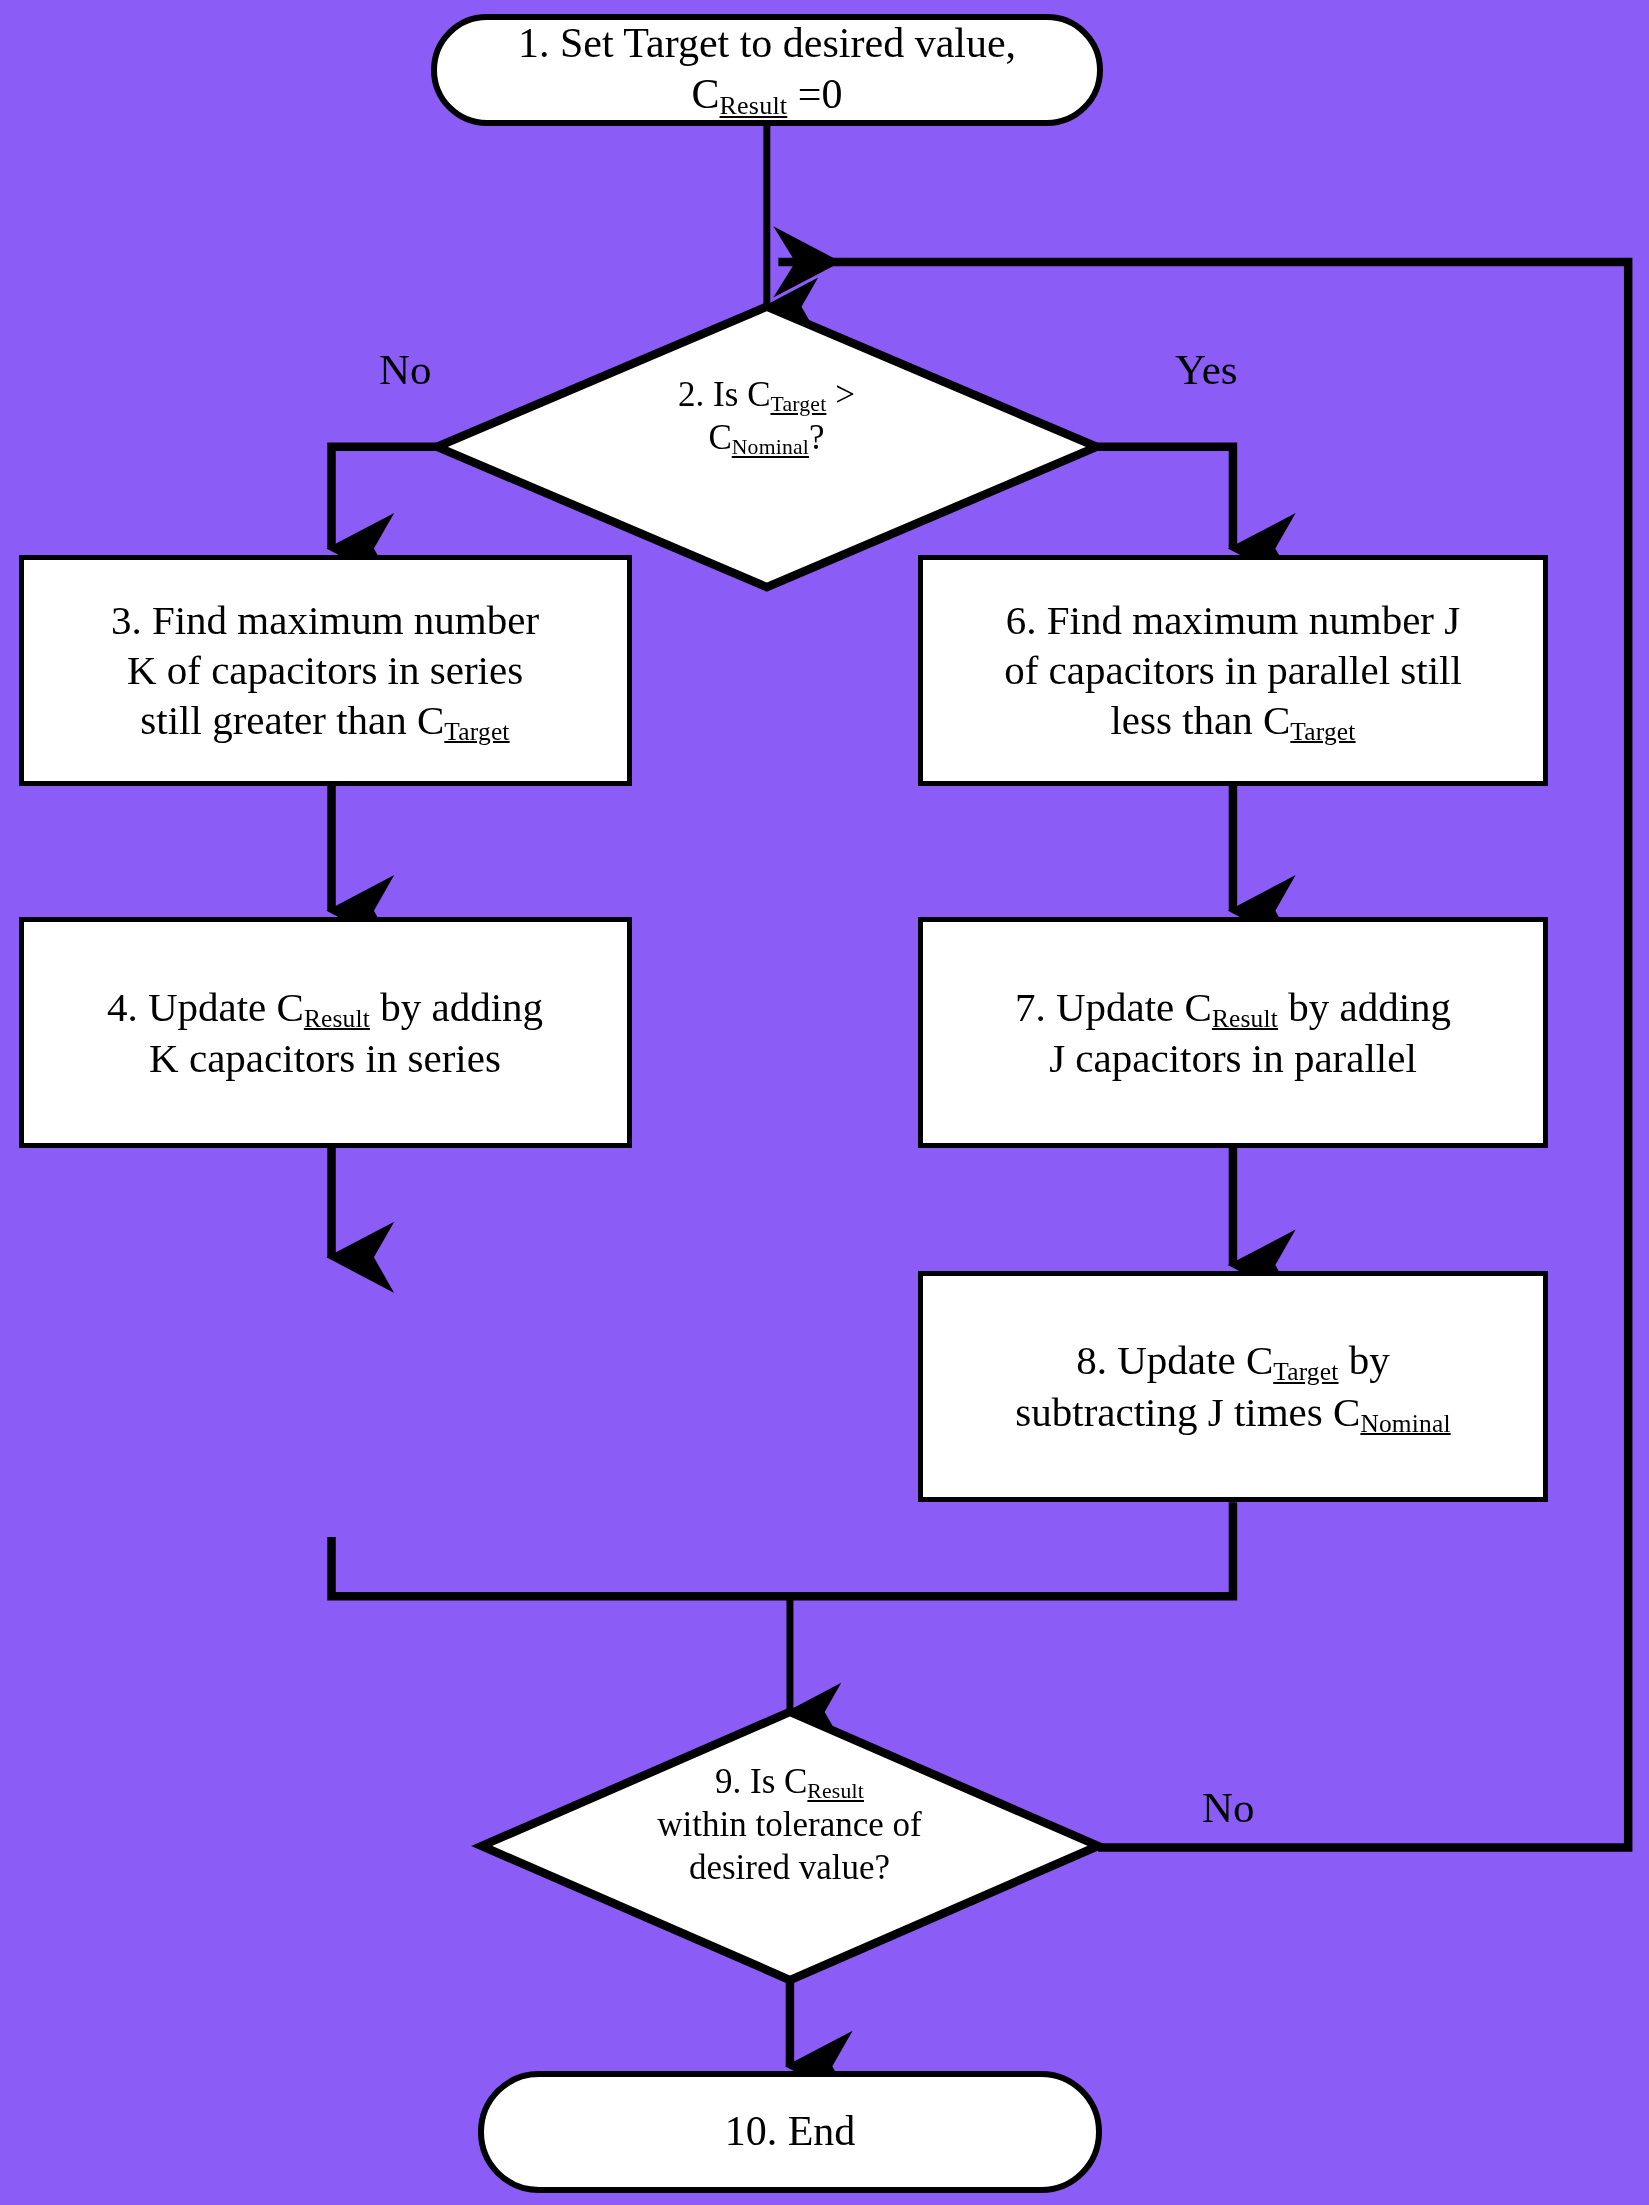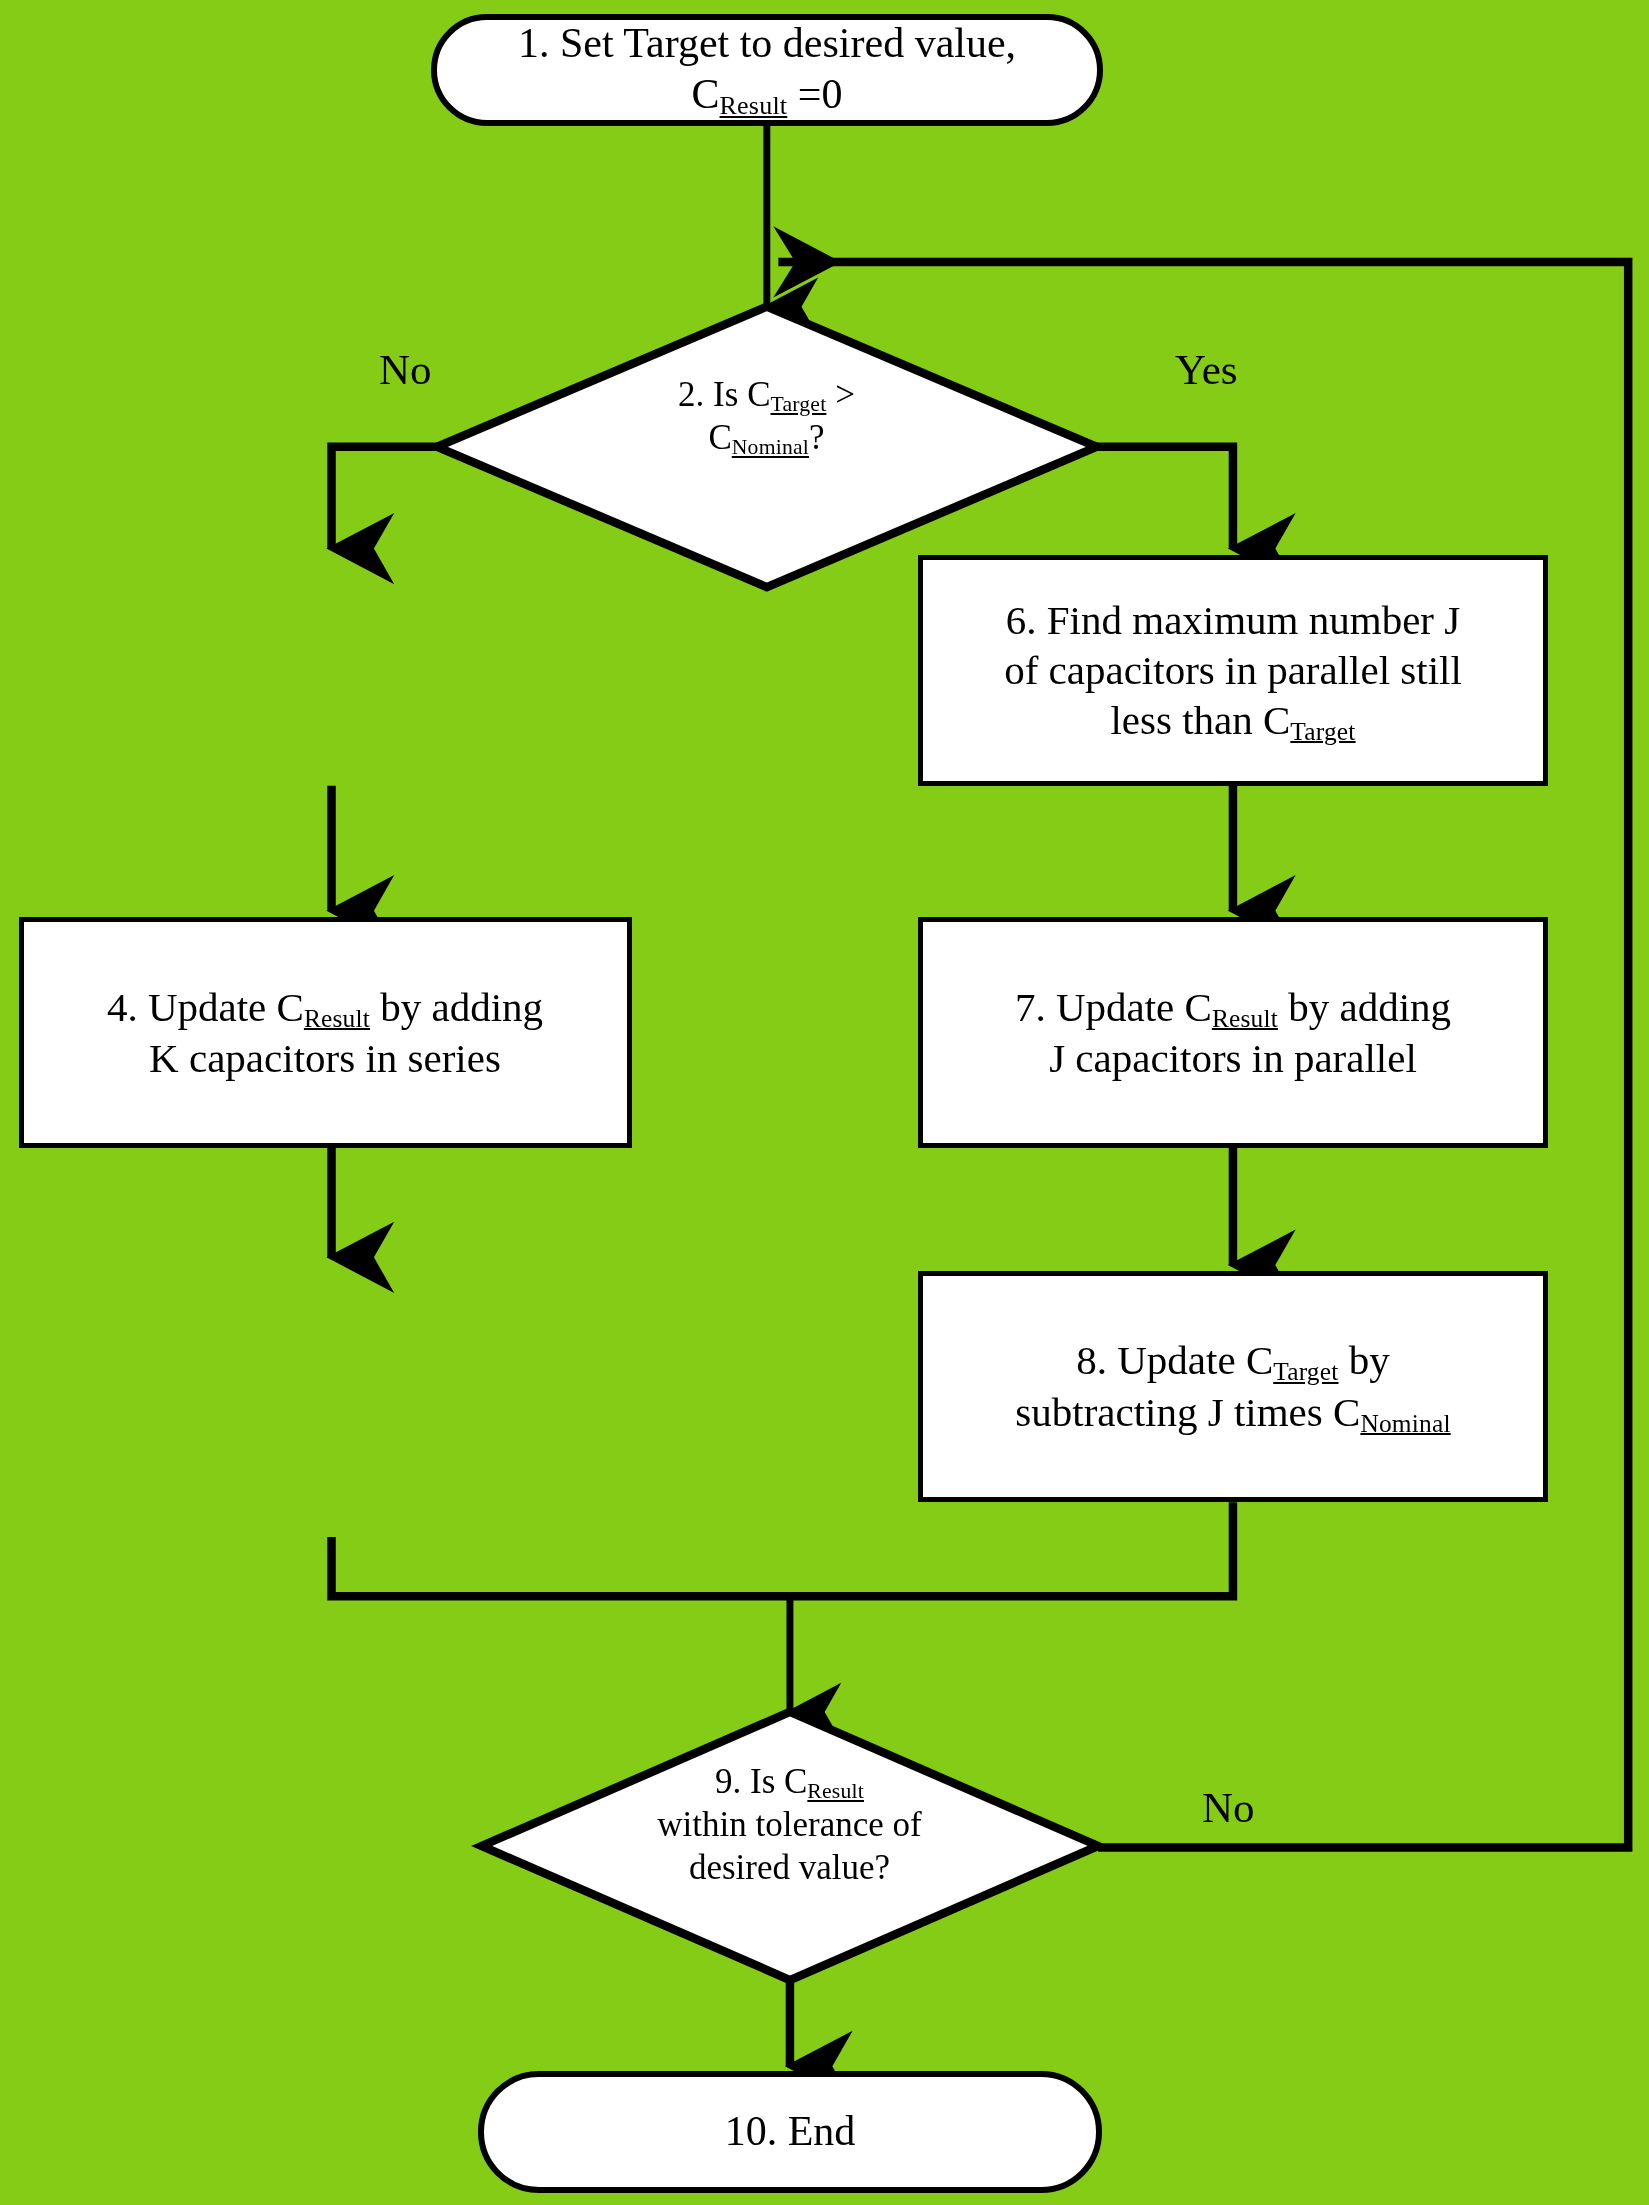--- a/index.html
+++ b/index.html
@@ -1,20 +1,20 @@
 <!DOCTYPE html>
 <html style="font-size:12.3px"><head>
 <meta charset="utf-8">
 <style>
   html,body{margin:0;padding:0;background:#ffffff;}
   #stage{
     position:relative;
     width:1650px;
     height:2205px;
-    background:#84cc16;
+    background:#8b5cf6;
     font-family:"Liberation Serif","DejaVu Serif",serif;
     overflow:hidden;
   }
   svg#wires{position:absolute;left:0;top:0;width:1650px;height:2205px;}
 
   .node{position:absolute;box-sizing:border-box;display:flex;align-items:center;justify-content:center;}
   .proc{border:5.4px solid #000;background:#fff;}
   .term{border:6.2px solid #000;background:#fff;border-radius:69px;}
   .node .txt{
     text-align:center;
@@ -91,20 +91,27 @@
       <span>1. Set Target to desired value,</span><br>
       <span>C</span><sub>Result</sub><span> =0</span>
     </div>
   </div>
 
   <div class="dec-txt" style="left:551px; top:374px; width:431px;">
     <span>2. Is C</span><sub>Target</sub><span> &gt;</span><br>
     <span>C</span><sub>Nominal</sub><span>?</span>
   </div>
 
+  <div class="node proc" style="left:18.5px; top:555px; width:613px; height:231px;">
+    <div class="txt">
+      <span>3. Find maximum number</span><br>
+      <span>K of capacitors in series</span><br>
+      <span>still greater than C</span><sub>Target</sub>
+    </div>
+  </div>
 
   <div class="node proc" style="left:918px; top:555px; width:630px; height:231px;">
     <div class="txt">
       <span>6. Find maximum number J</span><br>
       <span>of capacitors in parallel still</span><br>
       <span>less than C</span><sub>Target</sub>
     </div>
   </div>
 
   <div class="node proc" style="left:18.5px; top:917px; width:613px; height:231px;">

